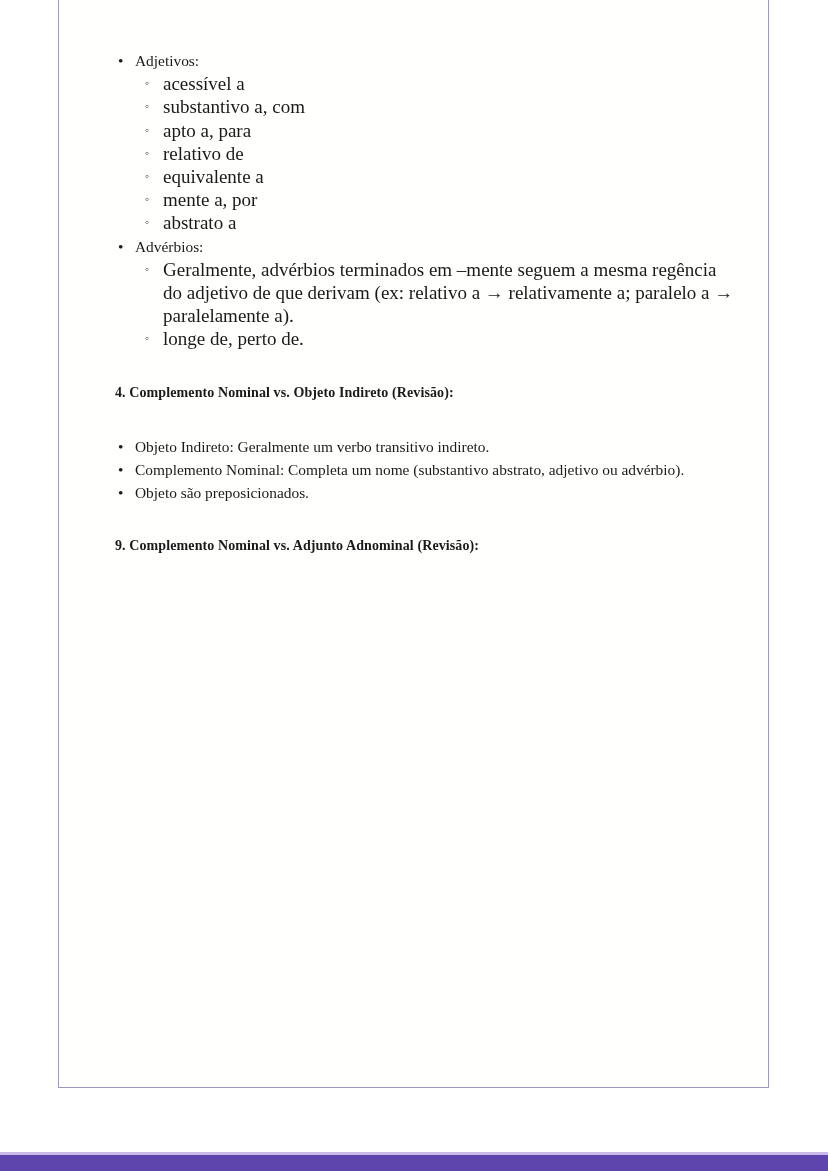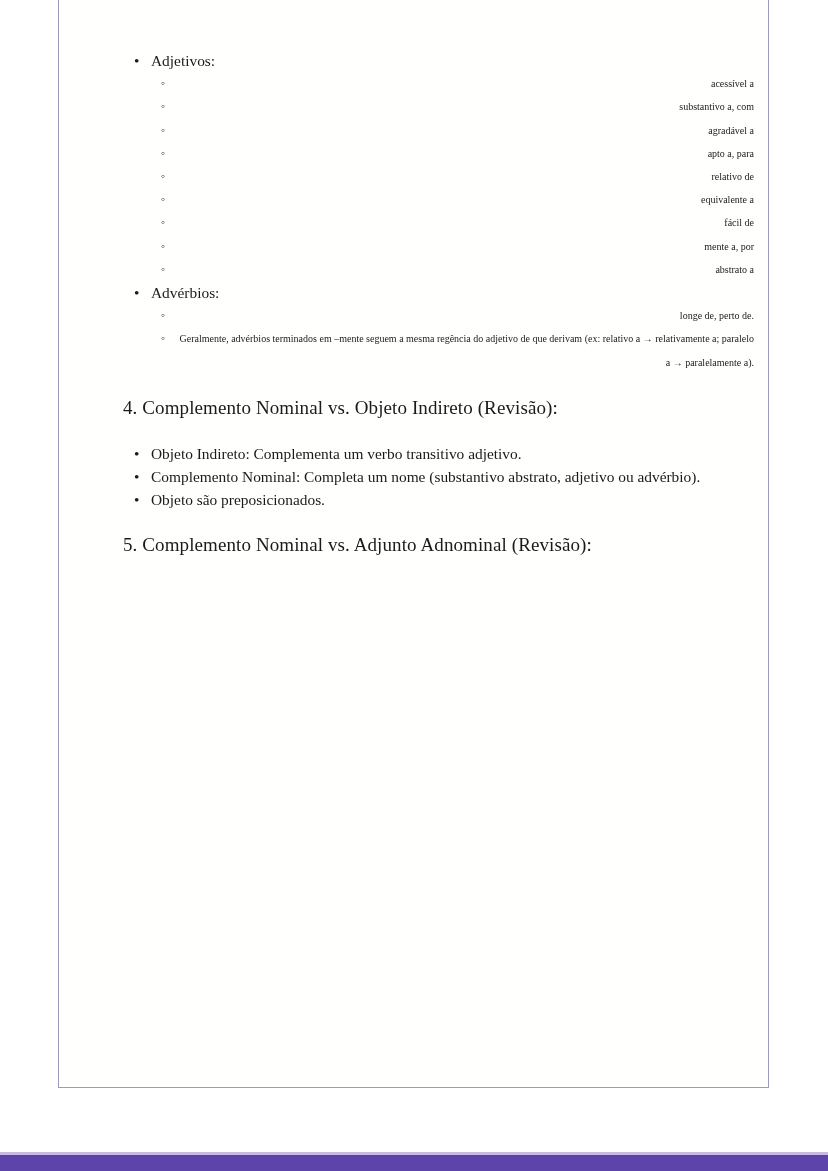--- a/index.html
+++ b/index.html
@@ -23,21 +23,21 @@
     top: -40px;               
     width: 711px;             
     height: 1128px;           
     background: #fffffd;
     border: 1px solid #9a9abe;
     box-sizing: border-box;
   }
 
   #page-body {
     position: absolute;
-    left: 16px;
+    left: 0;
     top: 40px;                
     width: 100%;
     box-sizing: border-box;
     padding: 48px 30px 0 24px;
   }
 
   
   ul.lvl1 {
     list-style: none;
     margin: 0;
@@ -62,42 +62,41 @@
   }
 
   ul.lvl2 {
     list-style: none;
     margin: 0;
     padding: 0;
   }
   ul.lvl2 > li {
     position: relative;
     padding-left: 28px;
-    font-size: 10px;
-    line-height: 23.2px;
-    text-align: right;
+    font-size: 19px;
+    line-height: 23.2px;
   }
   ul.lvl2 > li > .bullet {
     position: absolute;
     left: 10px;
     top: 0;
     line-height: 23.2px;
     font-size: 12px;
   }
   ul.lvl2 > li > .bullet::before {
     content: "\25E6";
   }
 
   .txt { display: inline; }
 
   
   h3.section-heading {
-    font-size: 19px;
-    font-weight: normal;
-    margin: 0;
+    font-size: 14px;
+    font-weight: bold;
+    margin: 8px;
     padding: 0 0 0 24px;
     line-height: 21px;
     letter-spacing: 0.1px;
   }
 
   .gap-before-heading { height: 23px; }
   .gap-after-heading  { height: 24px; }
 
   
   #bottom-bar {
@@ -133,90 +132,82 @@
           <li>
             <span class="bullet"></span>
             <span class="txt">acessível a</span>
           </li>
           <li>
             <span class="bullet"></span>
             <span class="txt">substantivo a, com</span>
           </li>
           <li>
             <span class="bullet"></span>
-            <span class="txt">agradável a</span>
-          </li>
-          <li>
-            <span class="bullet"></span>
             <span class="txt">apto a, para</span>
           </li>
           <li>
             <span class="bullet"></span>
             <span class="txt">relativo de</span>
           </li>
           <li>
             <span class="bullet"></span>
             <span class="txt">equivalente a</span>
-          </li>
-          <li>
-            <span class="bullet"></span>
-            <span class="txt">fácil de</span>
           </li>
           <li>
             <span class="bullet"></span>
             <span class="txt">mente a, por</span>
           </li>
           <li>
             <span class="bullet"></span>
             <span class="txt">abstrato a</span>
           </li>
         </ul>
       </li>
 
       <li>
         <span class="bullet"></span>
         <span class="txt">Advérbios:</span>
         <ul class="lvl2">
           <li>
             <span class="bullet"></span>
+            <span class="txt">Geralmente, advérbios terminados em –mente seguem a mesma regência do adjetivo de que derivam (ex: relativo a → relativamente a; paralelo a → paralelamente a).</span>
+          </li>
+          <li>
+            <span class="bullet"></span>
             <span class="txt">longe de, perto de.</span>
           </li>
-          <li>
-            <span class="bullet"></span>
-            <span class="txt">Geralmente, advérbios terminados em –mente seguem a mesma regência do adjetivo de que derivam (ex: relativo a → relativamente a; paralelo a → paralelamente a).</span>
-          </li>
         </ul>
       </li>
 
     </ul>
 
     <div class="gap-before-heading"></div>
 
     <h3 class="section-heading">4. Complemento Nominal vs. Objeto Indireto (Revisão):</h3>
 
     <div class="gap-after-heading"></div>
 
     <ul class="lvl1">
       <li>
         <span class="bullet"></span>
-        <span class="txt">Objeto Indireto: Complementa um verbo transitivo adjetivo.</span>
+        <span class="txt">Objeto Indireto: Geralmente um verbo transitivo indireto.</span>
       </li>
       <li>
         <span class="bullet"></span>
         <span class="txt">Complemento Nominal: Completa um nome (substantivo abstrato, adjetivo ou advérbio).</span>
       </li>
       <li>
         <span class="bullet"></span>
         <span class="txt">Objeto são preposicionados.</span>
       </li>
     </ul>
 
     <div class="gap-before-heading"></div>
 
-    <h3 class="section-heading">5. Complemento Nominal vs. Adjunto Adnominal (Revisão):</h3>
+    <h3 class="section-heading">9. Complemento Nominal vs. Adjunto Adnominal (Revisão):</h3>
 
     <div class="gap-after-heading"></div>
 
 
   </div>
 </div>
 
 <div id="bottom-bar">
   <div class="bar-hairline"></div>
   <div class="bar-main"></div>

